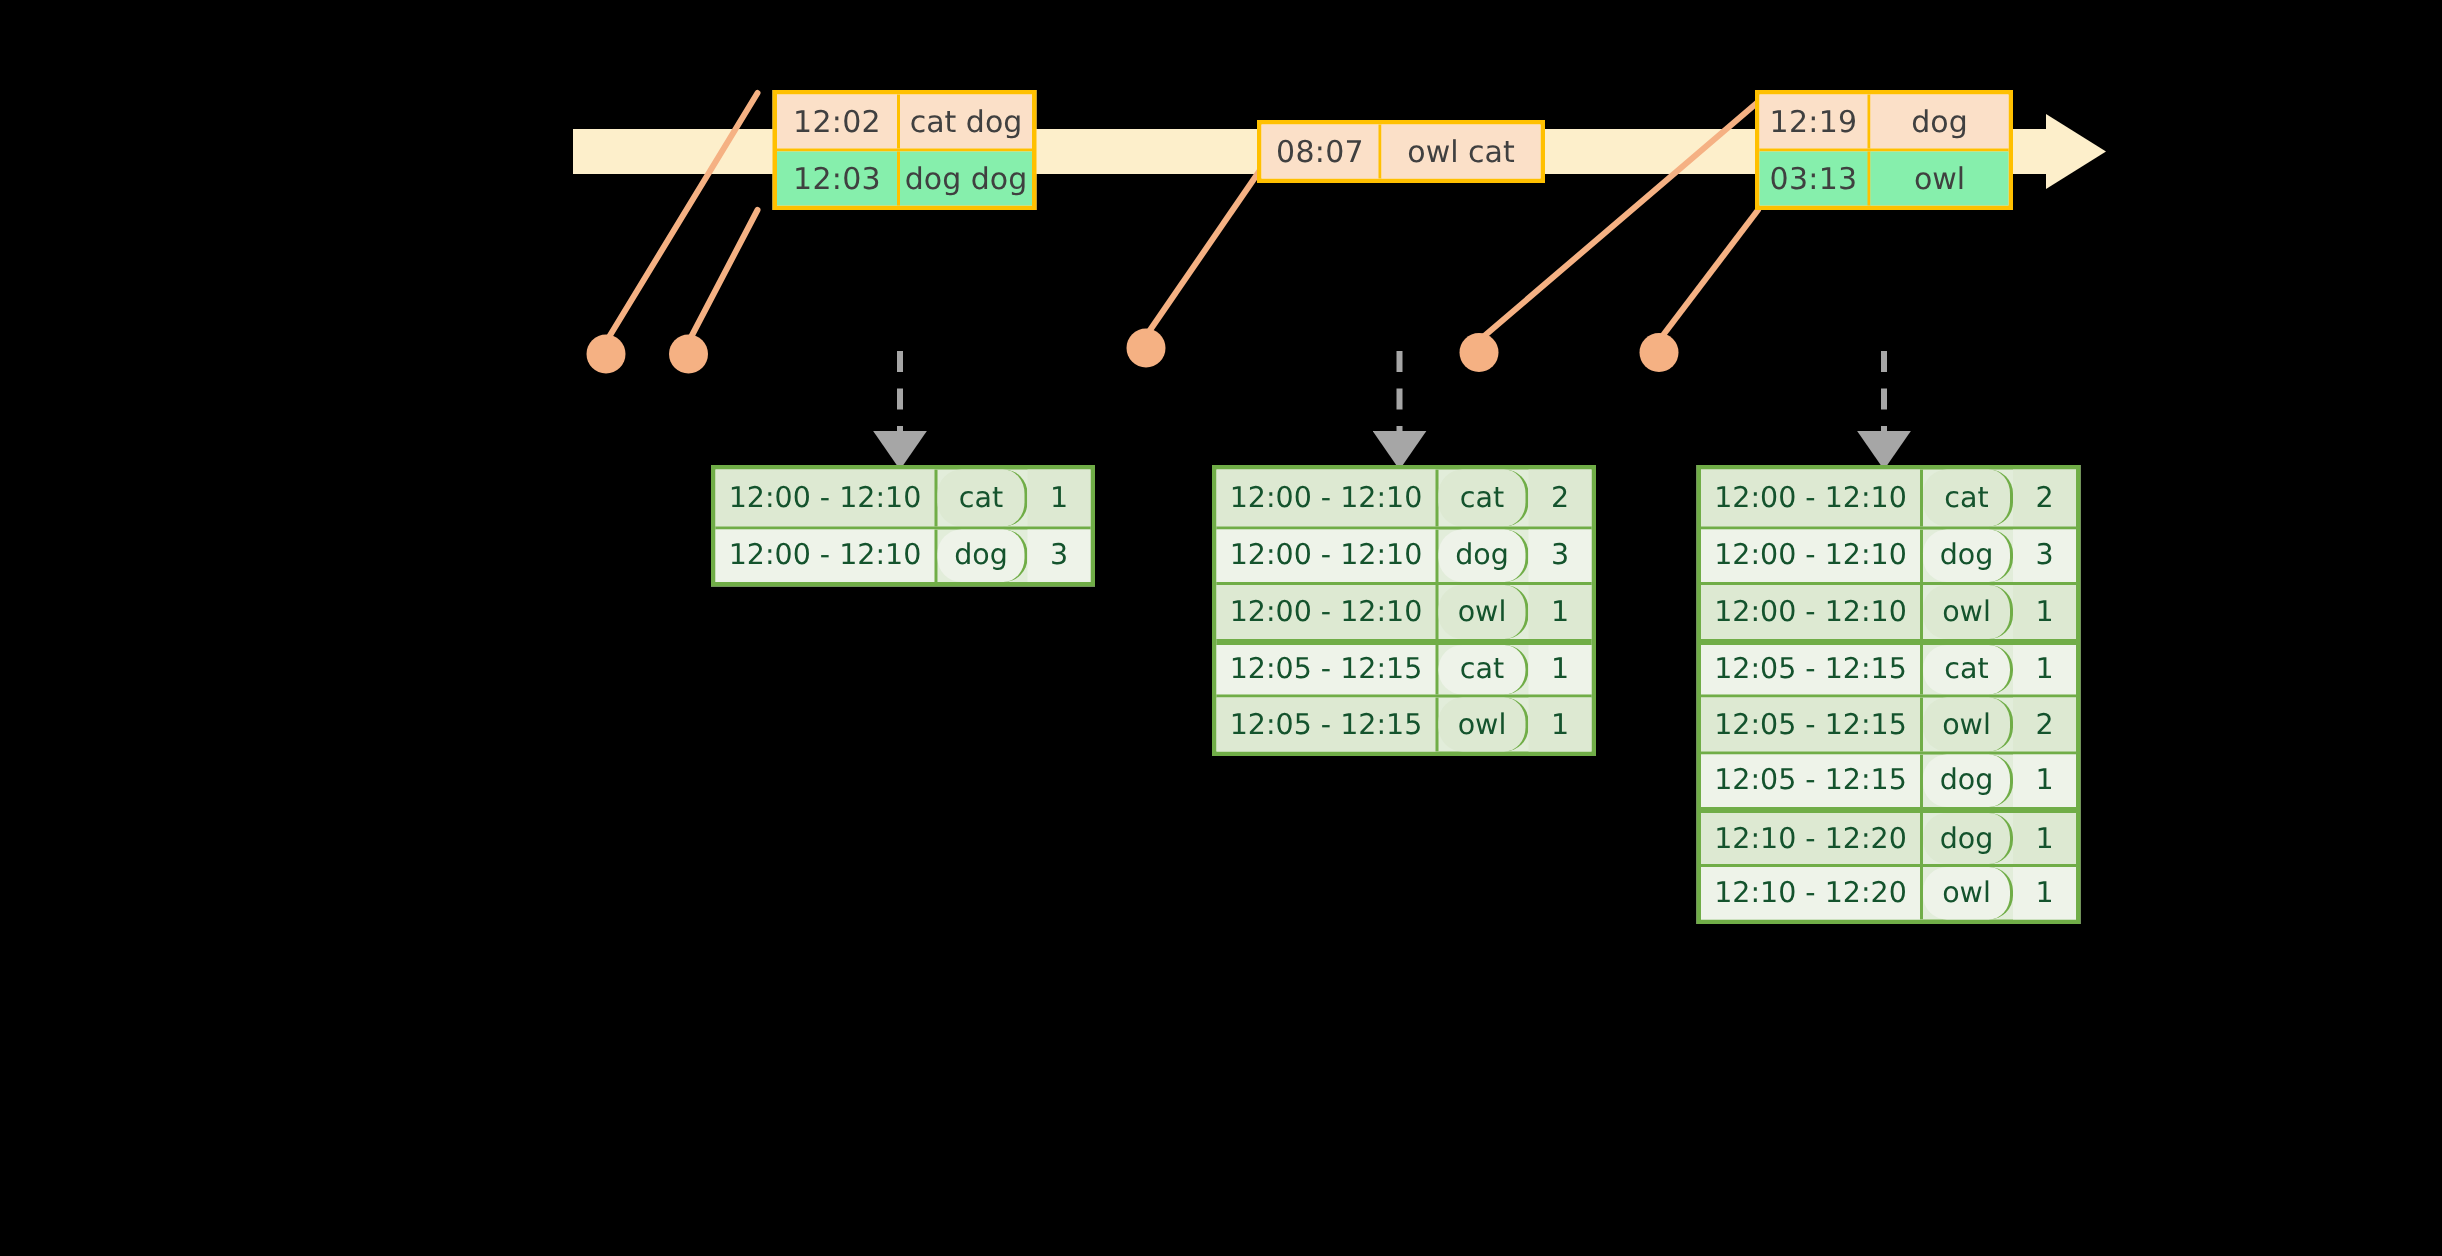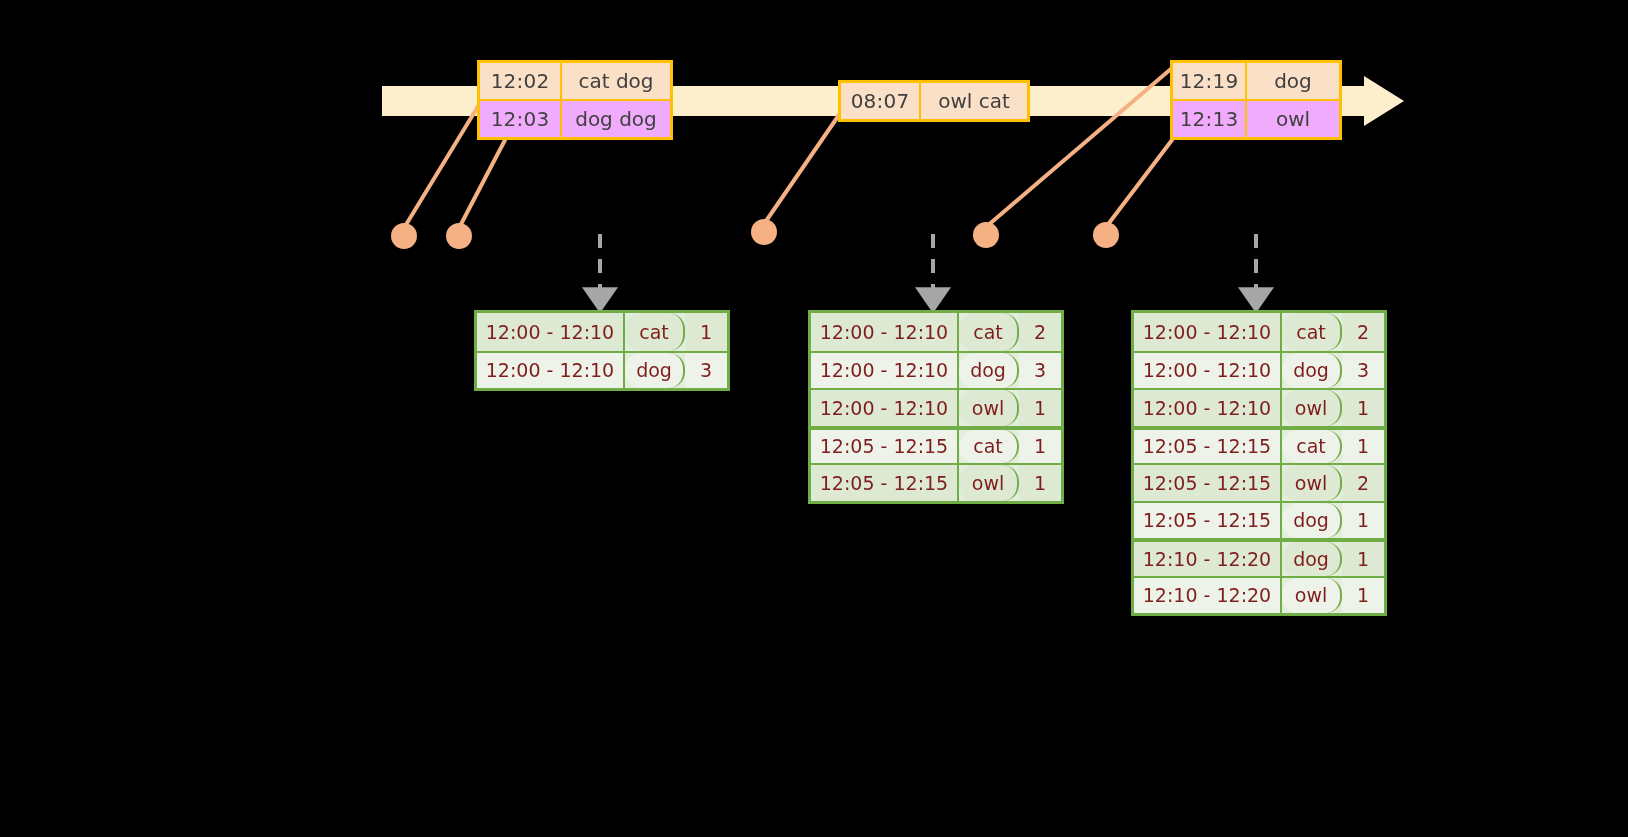--- a/index.html
+++ b/index.html
@@ -67,21 +67,21 @@
   .event-words {
     display: flex;
     align-items: center;
     justify-content: center;
     flex: 1 1 auto;
     box-sizing: border-box;
     font-size: 20px;
     color: #404040;
   }
   .evrow-a .event-time, .evrow-a .event-words { background: #FBE0C8; }
-  .evrow-b .event-time, .evrow-b .event-words { background: #f0abfc; }
+  .evrow-b .event-time, .evrow-b .event-words { background: #86efac; }
 
   
   .result-table {
     position: absolute;
     border: 3px solid #70AD47;
     box-sizing: border-box;
     background: #E2EDDA;
     display: flex;
     flex-direction: column;
   }
@@ -96,21 +96,21 @@
   .res-row.group-start + .res-row,
   .res-row.group-boundary {
     border-top: 4px solid #70AD47;
   }
   .res-cell {
     display: flex;
     align-items: center;
     justify-content: center;
     box-sizing: border-box;
     font-size: 19px;
-    color: #7f1d1d;
+    color: #14532d;
     border-right: 2px solid #70AD47;
   }
   .res-cell.last { border-right: none; }
   .res-c-window { width: 148px; }
   .res-c-word   { width: 60px; border-radius: 16px; }
   .res-c-count  { width: 42px; }
   .row-a .res-cell { background: #DDE9D2; }
   .row-b .res-cell { background: #EEF3E9; }
 
   
@@ -145,21 +145,21 @@
         <path d="M0,0 L0,9 L6.5,4.5 z" fill="#A6A6A6"></path>
       </marker>
     </defs>
     <g stroke="#A6A6A6" stroke-width="4" fill="none" stroke-dasharray="14,11" marker-end="url(#gray-arrow)">
       <line x1="600" y1="234" x2="600" y2="300"></line>
       <line x1="933" y1="234" x2="933" y2="300"></line>
       <line x1="1256" y1="234" x2="1256" y2="300"></line>
     </g>
   </svg>
 
-  <div class="event-box" style="left:477px; top:60px; width:196px; height:80px;">
+  <div class="event-box" style="left:515px; top:60px; width:176px; height:80px;">
     <div class="event-row evrow-a">
       <div class="event-time" style="width:82px;">12:02</div>
       <div class="event-words">cat dog</div>
     </div>
     <div class="event-row evrow-b">
       <div class="event-time" style="width:82px;">12:03</div>
       <div class="event-words">dog dog</div>
     </div>
   </div>
 
@@ -169,21 +169,21 @@
       <div class="event-words">owl cat</div>
     </div>
   </div>
 
   <div class="event-box" style="left:1170px; top:60px; width:172px; height:80px;">
     <div class="event-row evrow-a">
       <div class="event-time" style="width:74px;">12:19</div>
       <div class="event-words">dog</div>
     </div>
     <div class="event-row evrow-b">
-      <div class="event-time" style="width:74px;">12:13</div>
+      <div class="event-time" style="width:74px;">03:13</div>
       <div class="event-words">owl</div>
     </div>
   </div>
 
   <div class="dot" style="left:391px; top:223px;"></div>
   <div class="dot" style="left:446px; top:223px;"></div>
   <div class="dot" style="left:751px; top:219px;"></div>
   <div class="dot" style="left:973px; top:222px;"></div>
   <div class="dot" style="left:1093px; top:222px;"></div>
 

